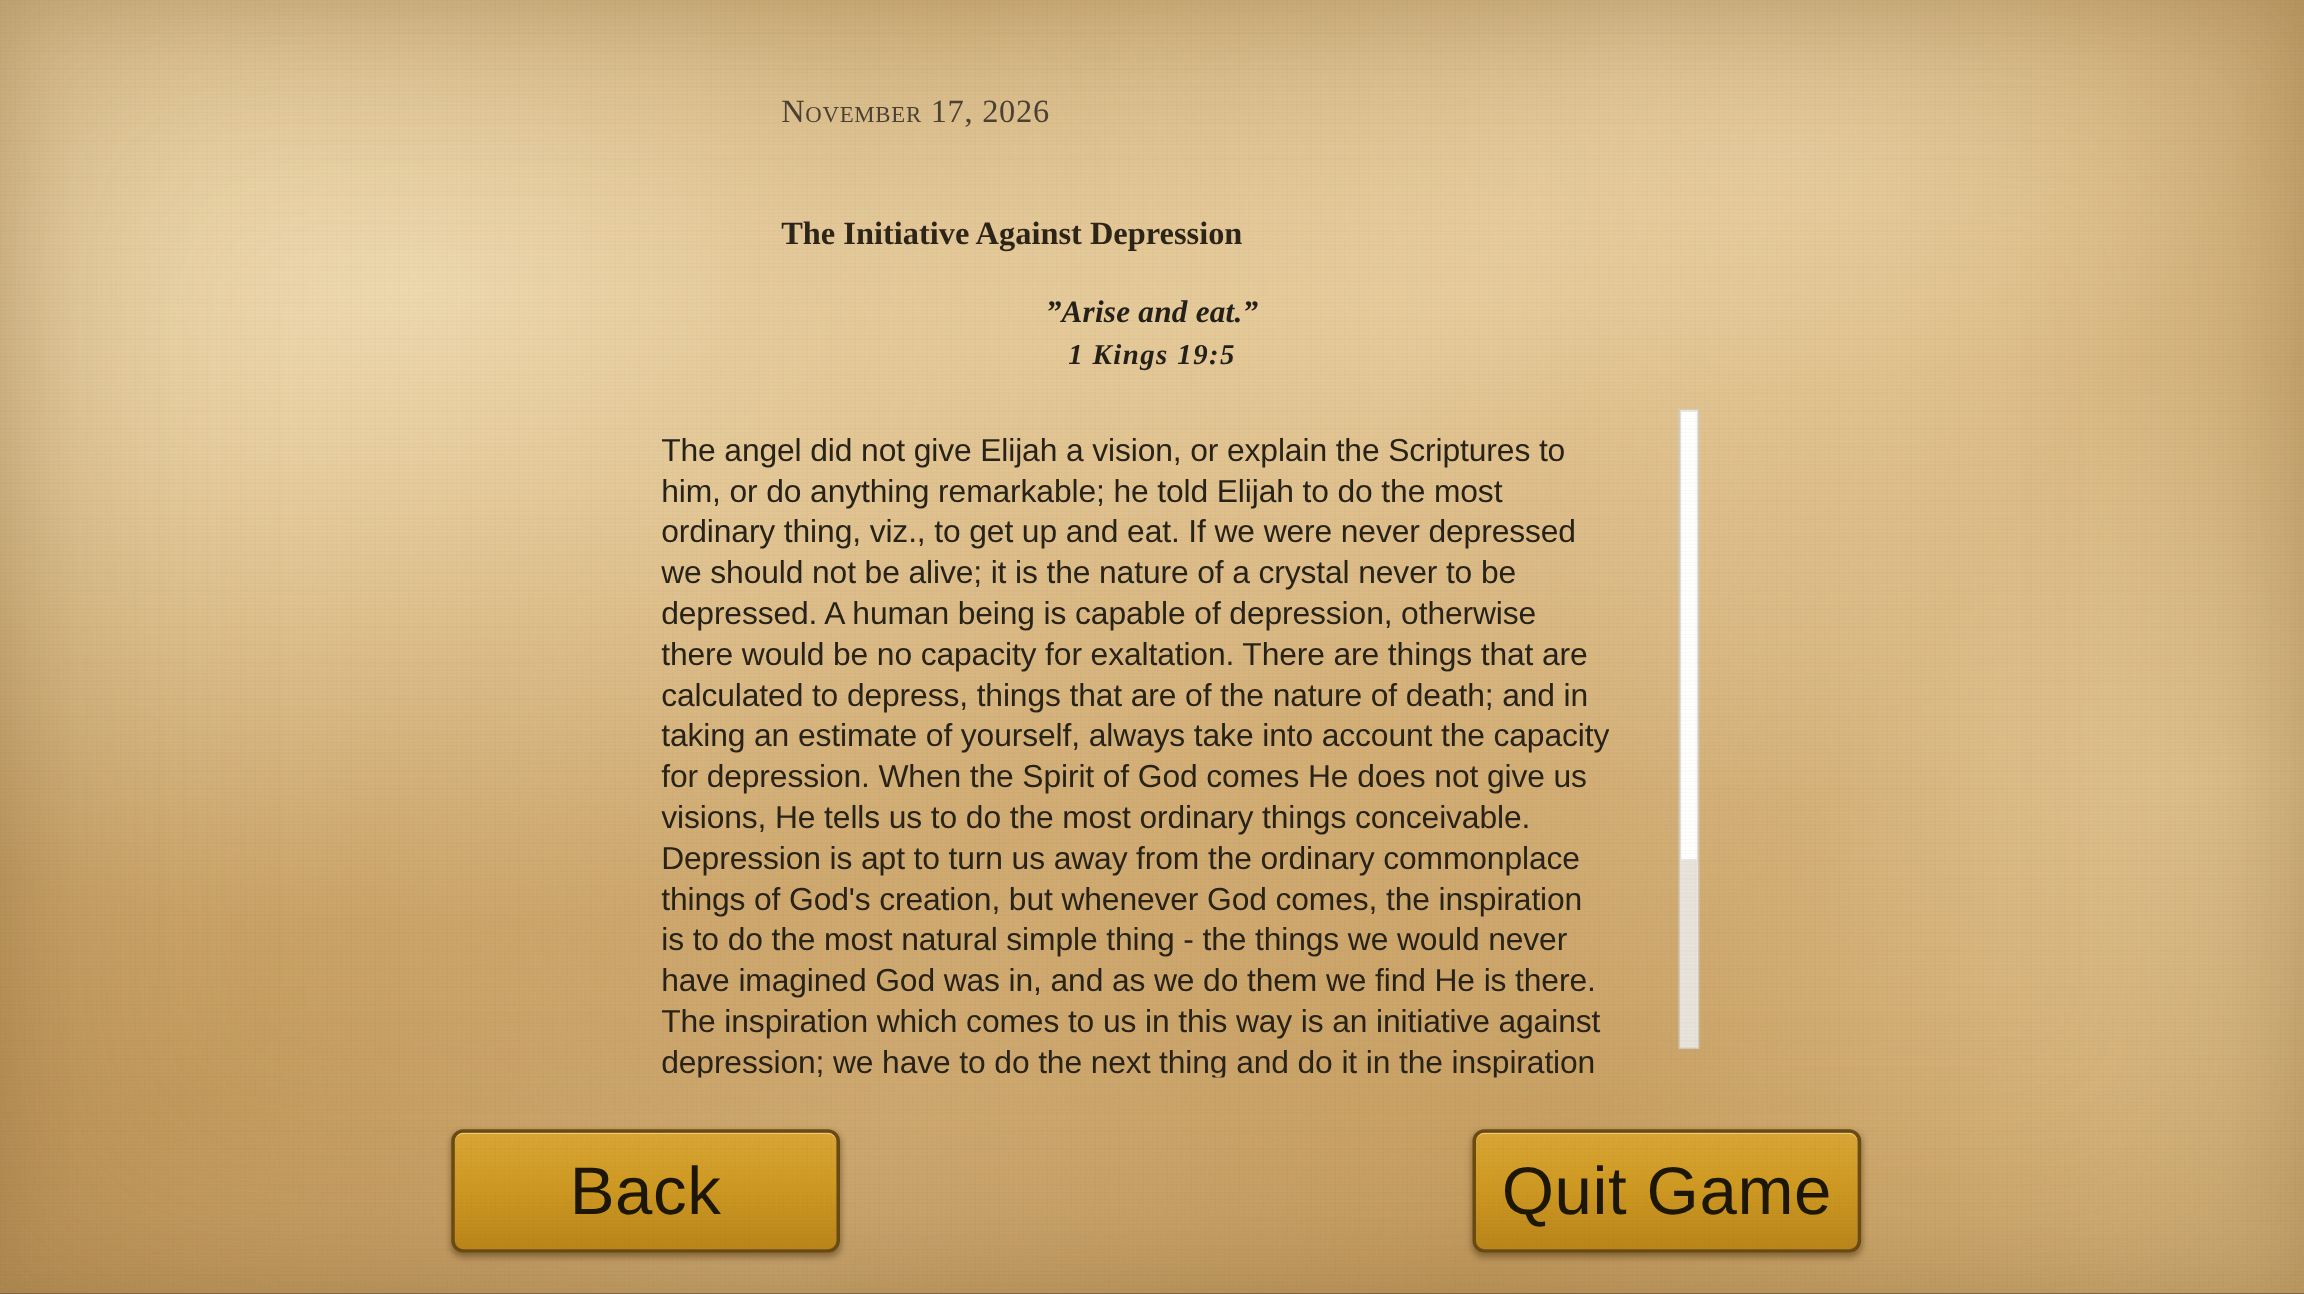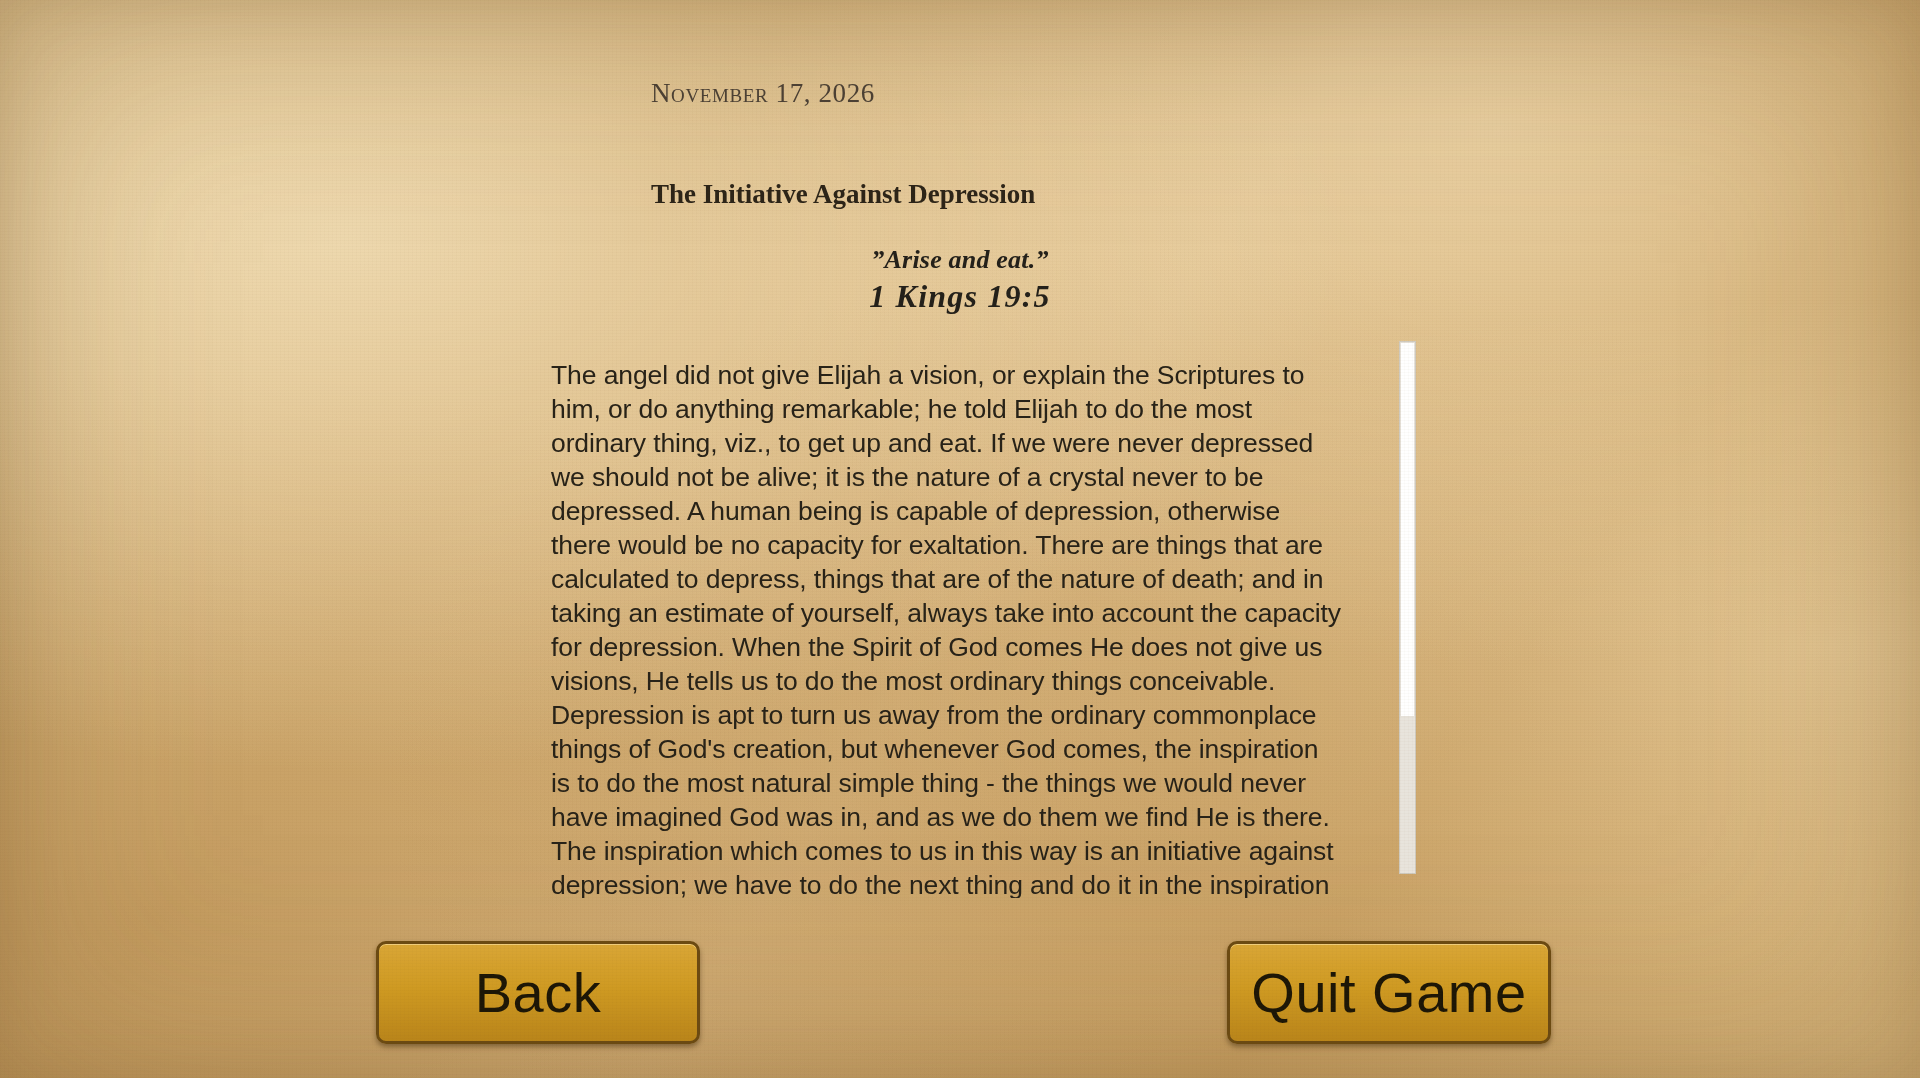--- a/index.html
+++ b/index.html
@@ -83,21 +83,21 @@
     font-weight: bold;
     color: #23201a;
     pointer-events: none;
   }
   .verse-quote {
     font-size: 26px;
     line-height: 36px;
     letter-spacing: 0.2px;
   }
   .verse-reference {
-    font-size: 32px;
+    font-size: 24px;
     line-height: 36px;
     letter-spacing: 1.2px;
   }
 
   
   .body-viewport {
     position: absolute;
     left: 551px;
     top: 358px;
     width: 790px;

